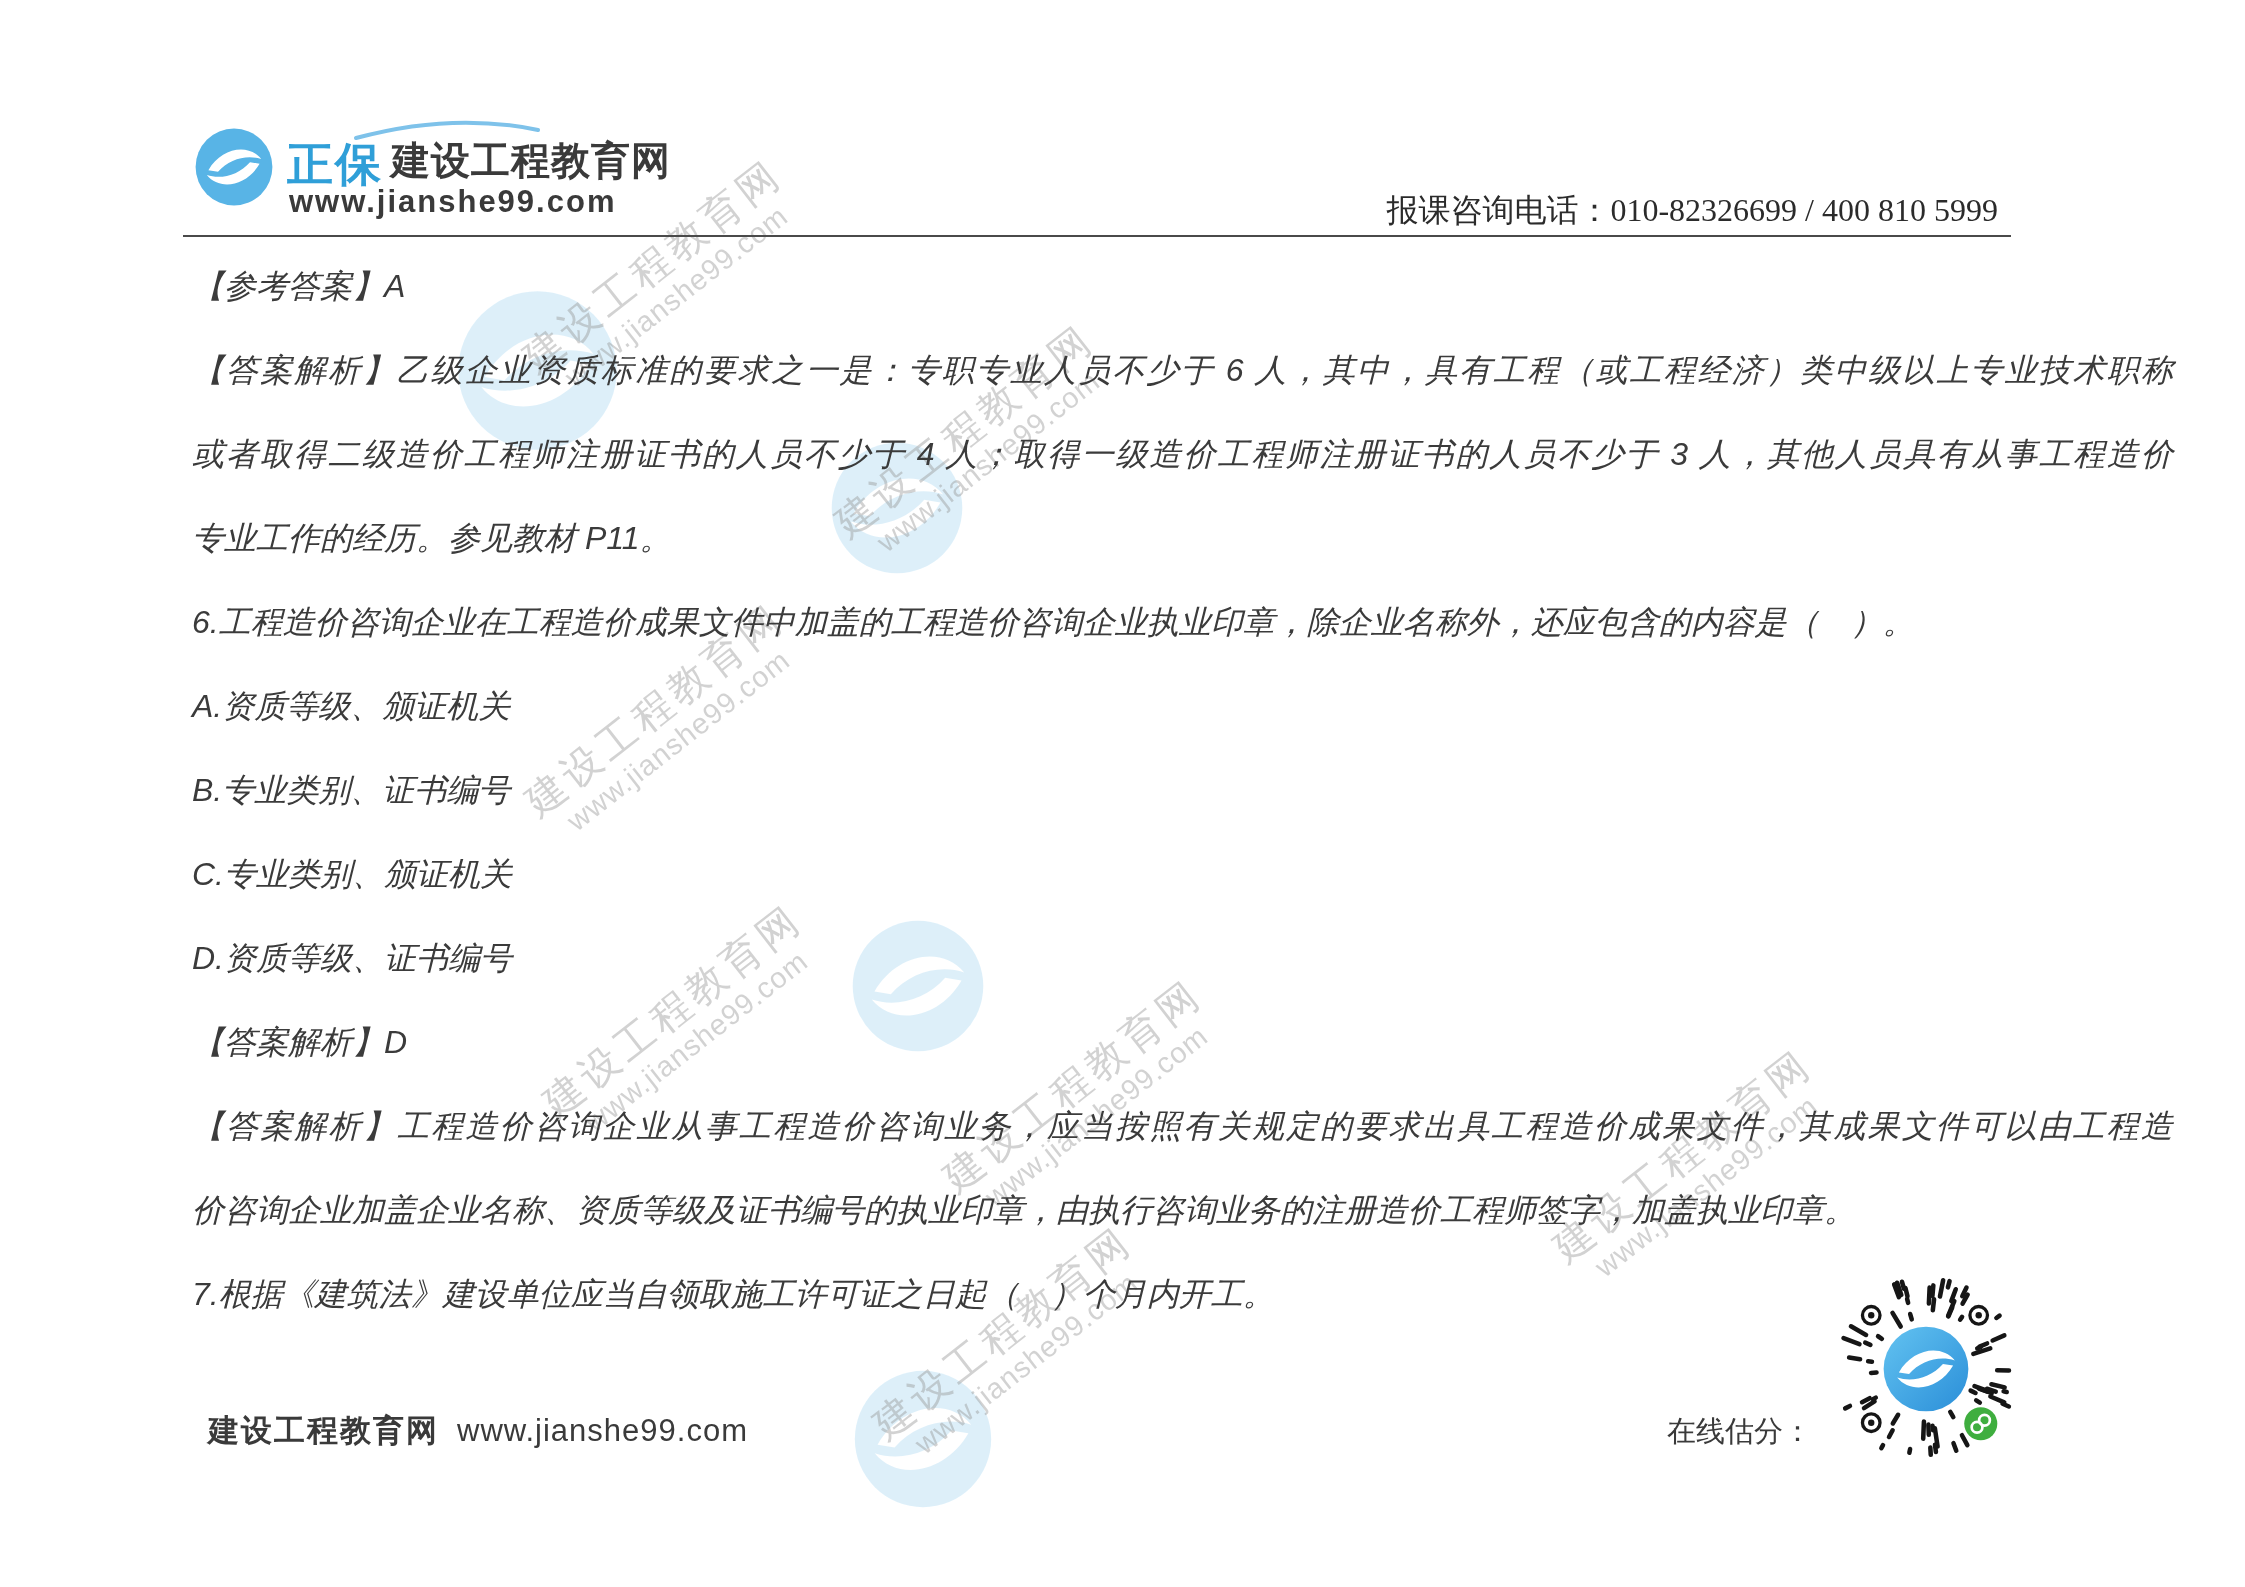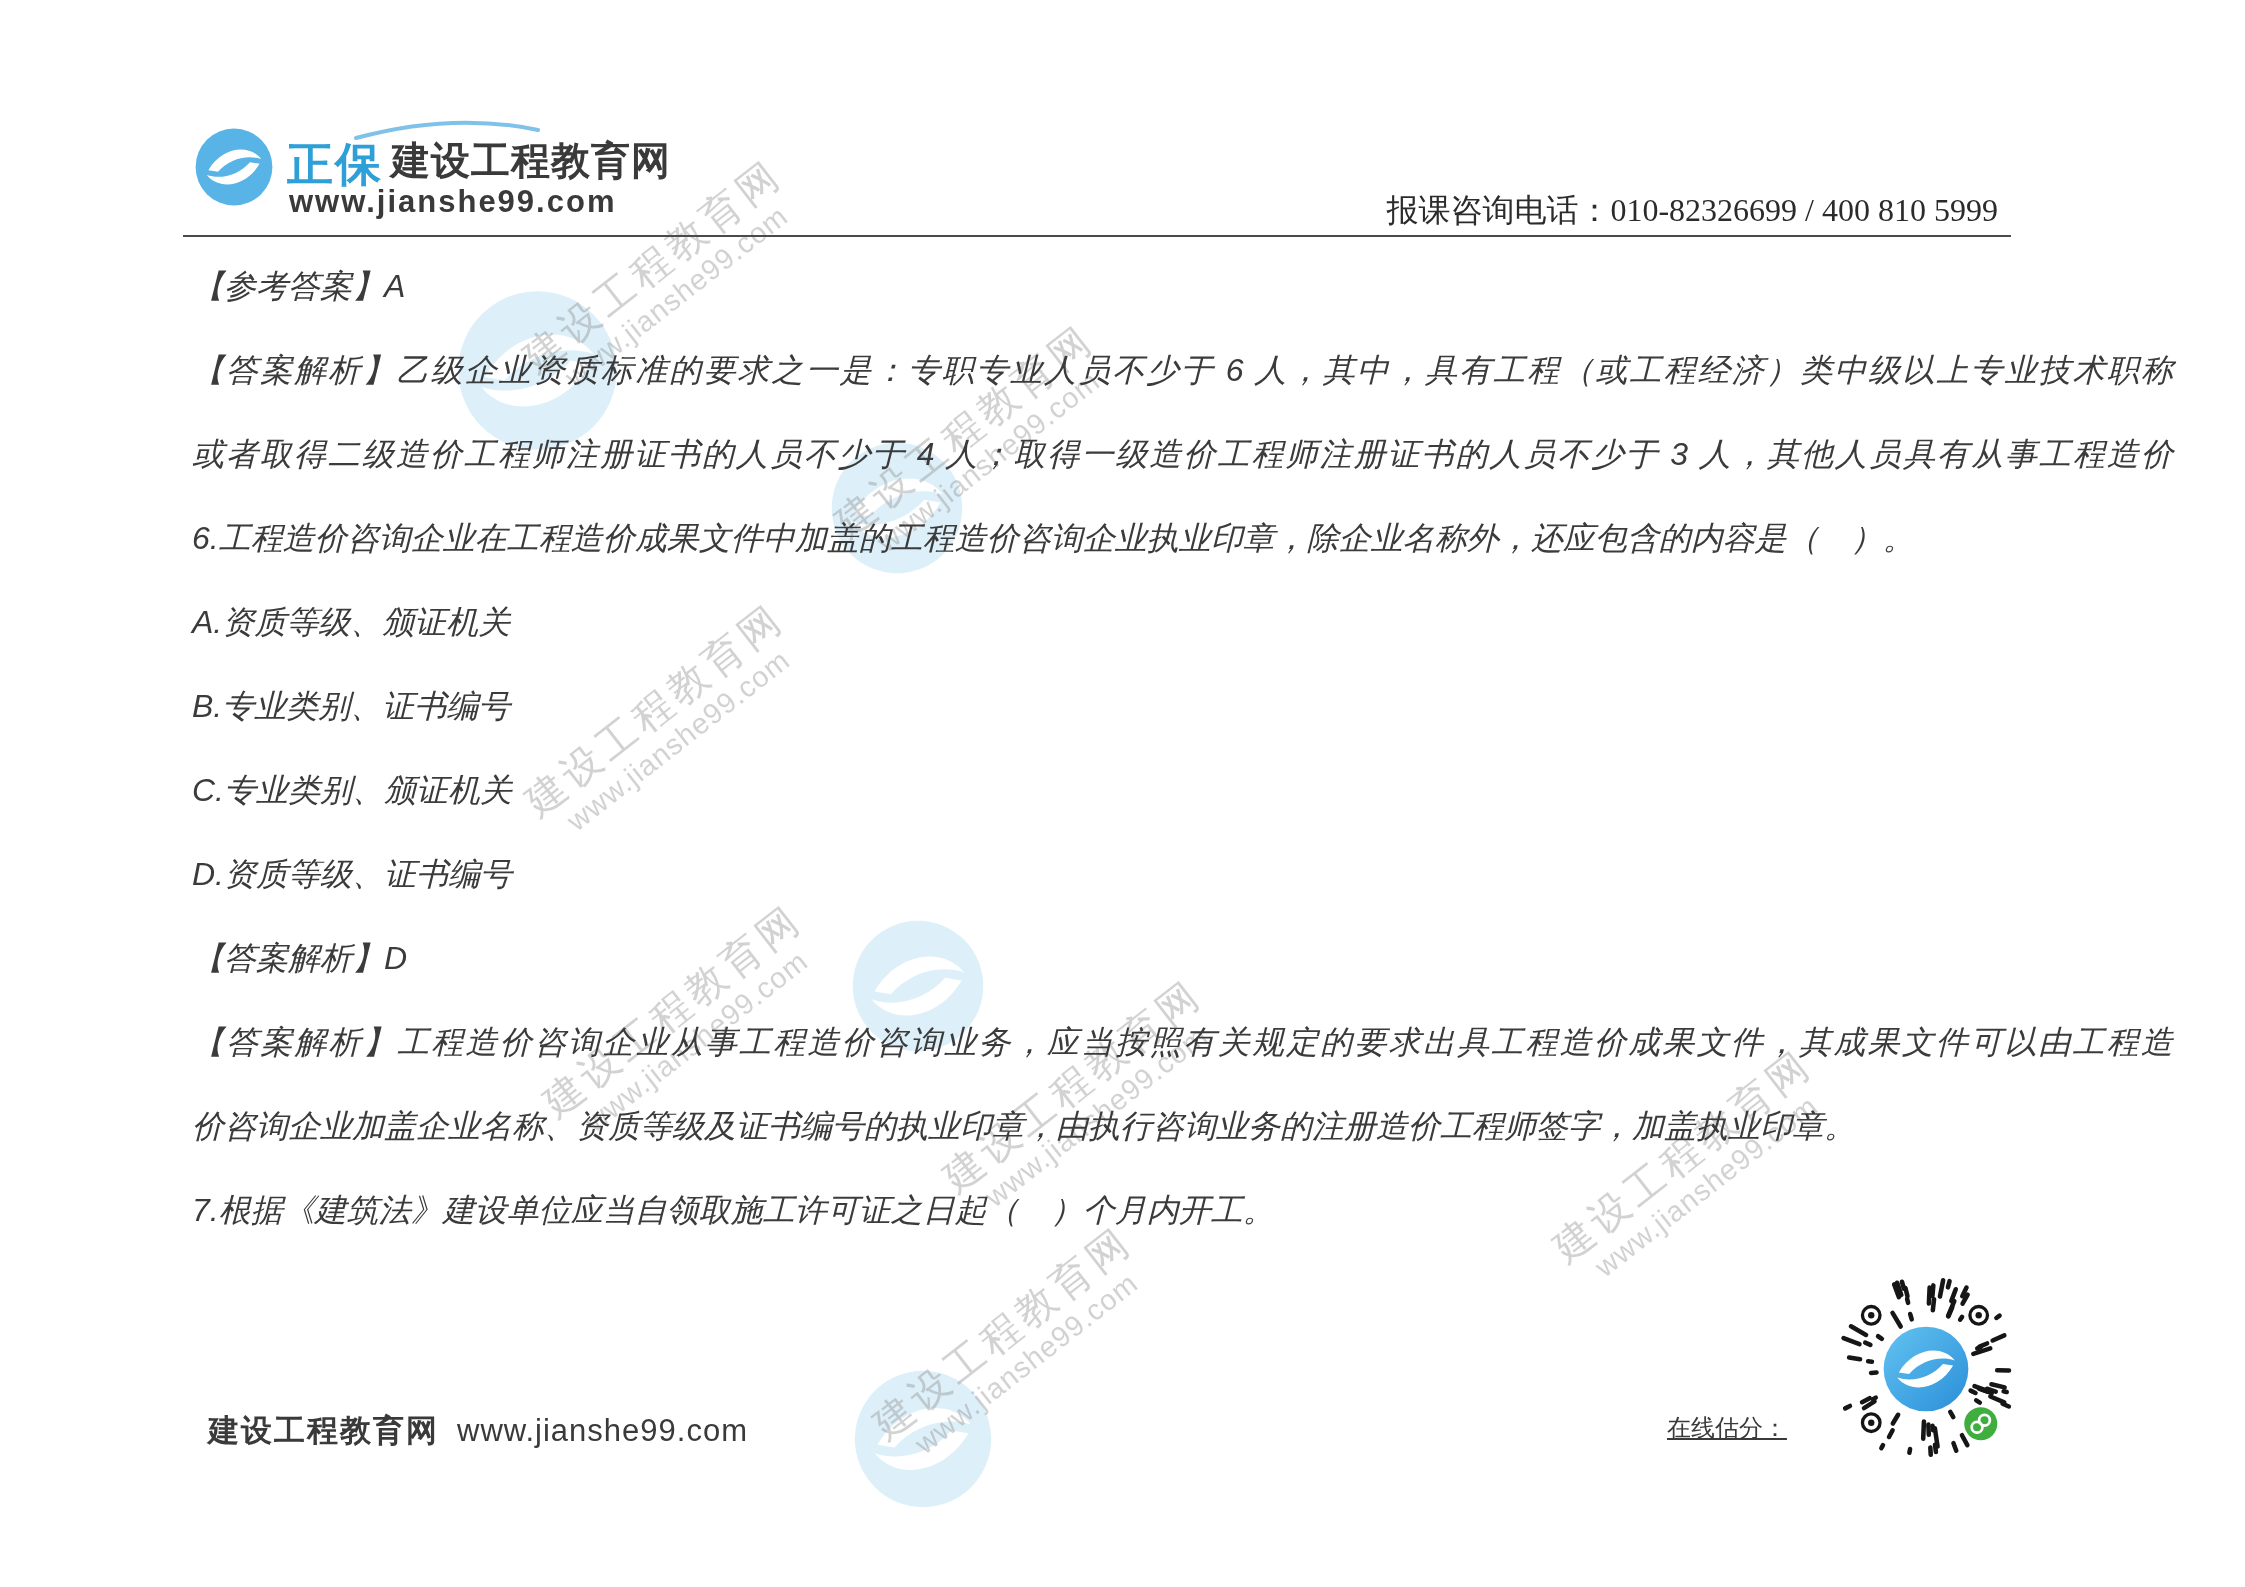--- a/index.html
+++ b/index.html
@@ -52,23 +52,22 @@
   .ln.jf { white-space:normal; text-align:justify; text-align-last:justify; }
 
   
   .footer-left {
     position:absolute; left:208px; top:1410px; display:flex; align-items:baseline;
     font-size:31px; color:#3a3a3a; white-space:nowrap;
   }
   .footer-site { font-weight:bold; letter-spacing:2px; }
   .footer-url  { margin-left:18px; letter-spacing:1px; }
   .score-label {
-    position:absolute; left:1667px; top:1412px; font-size:24px; color:#3a3a3a;
+    position:absolute; left:1667px; top:1412px; font-size:29px; color:#3a3a3a;
     white-space:nowrap;
-    text-decoration:underline;
   }
   .qr { position:absolute; left:1833px; top:1276px; }
   .defs-holder { position:absolute; width:0; height:0; }
 </style>
 </head>
 <body>
 
 <svg class="defs-holder" aria-hidden="true">
   <defs>
     <g id="zblades">
@@ -146,20 +145,21 @@
     </div>
     <div class="logo-url">www.jianshe99.com</div>
     <div class="contact">报课咨询电话：010-82326699 / 400 810 5999</div>
     <div class="header-divider"></div>
   </header>
 
   <main class="qa">
     <p class="ln">【参考答案】A</p>
     <p class="ln jf">【答案解析】乙级企业资质标准的要求之一是：专职专业人员不少于 6 人，其中，具有工程（或工程经济）类中级以上专业技术职称</p>
     <p class="ln jf">或者取得二级造价工程师注册证书的人员不少于 4 人；取得一级造价工程师注册证书的人员不少于 3 人，其他人员具有从事工程造价</p>
+    <p class="ln">专业工作的经历。参见教材 P11。</p>
     <p class="ln">6.工程造价咨询企业在工程造价成果文件中加盖的工程造价咨询企业执业印章，除企业名称外，还应包含的内容是（　）。</p>
     <p class="ln">A.资质等级、颁证机关</p>
     <p class="ln">B.专业类别、证书编号</p>
     <p class="ln">C.专业类别、颁证机关</p>
     <p class="ln">D.资质等级、证书编号</p>
     <p class="ln">【答案解析】D</p>
     <p class="ln jf">【答案解析】工程造价咨询企业从事工程造价咨询业务，应当按照有关规定的要求出具工程造价成果文件，其成果文件可以由工程造</p>
     <p class="ln">价咨询企业加盖企业名称、资质等级及证书编号的执业印章，由执行咨询业务的注册造价工程师签字，加盖执业印章。</p>
     <p class="ln">7.根据《建筑法》建设单位应当自领取施工许可证之日起（　）个月内开工。</p>
   </main>

